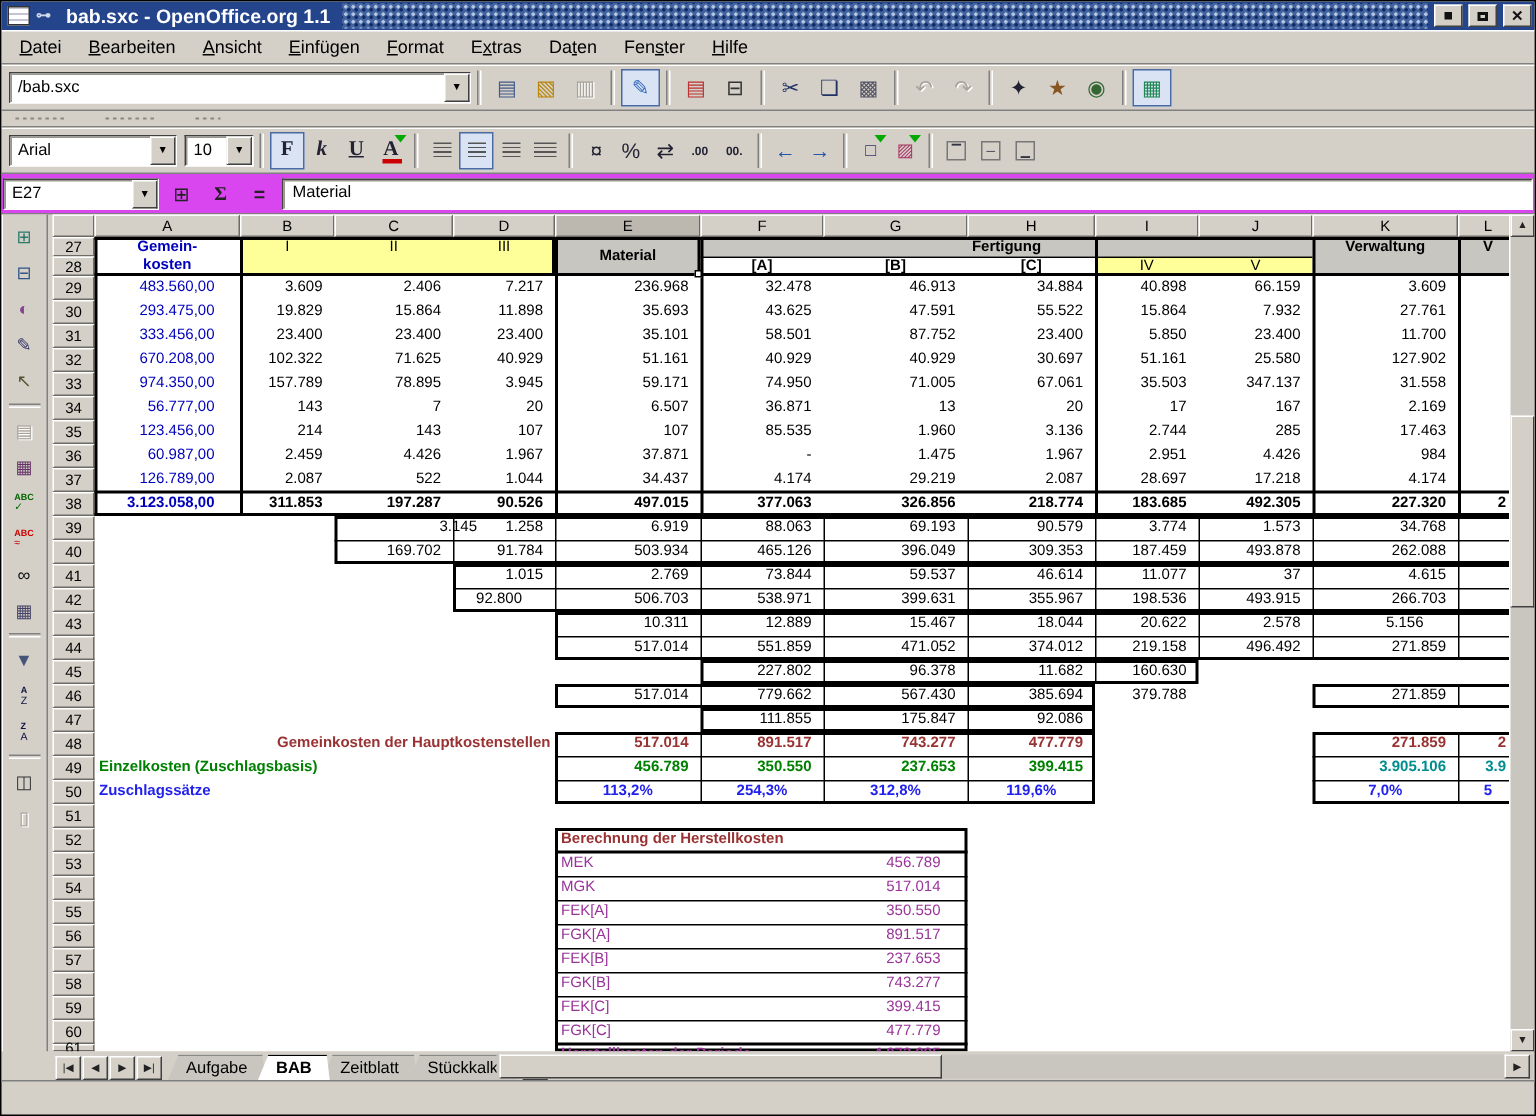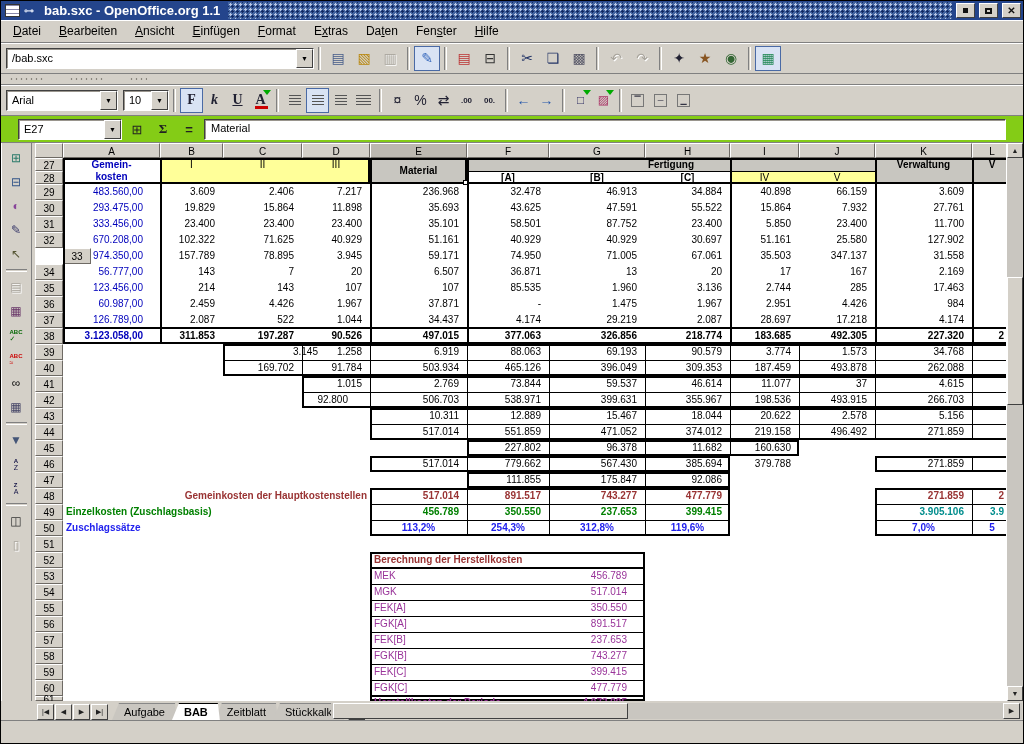--- a/index.html
+++ b/index.html
@@ -46,22 +46,22 @@
   .valbox{width:13px;height:13px;border:1px solid #777;display:flex;align-items:center;justify-content:center;
     font-size:8px;color:#334;}
   .redbar{position:absolute;bottom:4px;left:6px;width:13px;height:3px;background:#c00;}
   
   .handle-strip{height:11px;background:#d4d0c8;border-bottom:1px solid #808080;
     display:flex;align-items:center;gap:26px;padding-left:8px;}
   .handle{width:34px;height:4px;
     background-image:radial-gradient(#8a868\0 1px,transparent 1px);
     background-image:radial-gradient(#8a867e 1px,transparent 1.2px);background-size:5px 4px;}
   
-  .formula-bar{height:27px;display:flex;align-items:center;background:#84cc16;
-    border-bottom:1px solid #808080;padding:0 17px;gap:4px;}
+  .formula-bar{height:27px;display:flex;align-items:center;background:#d946ef;
+    border-bottom:1px solid #808080;padding:0 1px;gap:4px;}
   .fbtn{width:22px;height:21px;display:flex;align-items:center;justify-content:center;font-size:13px;color:#222;}
   .fx-input{flex:1;height:21px;background:#fff;border:1px solid;border-color:#404040 #fff #fff #404040;
     box-shadow:inset 1px 1px 0 #9a968e;font-size:11px;padding:2px 6px;color:#000;}
   
   .sheet-wrap{position:relative;height:558px;background:#d4d0c8;}
   .vtoolbar{position:absolute;left:0;top:0;bottom:0;width:31px;background:#d4d0c8;
     border-right:1px solid #808080;box-shadow:inset 1px 0 0 #fff;display:flex;flex-direction:column;
     align-items:center;padding-top:3px;}
   .vbtn{width:25px;height:24px;display:flex;flex-direction:column;align-items:center;justify-content:center;
     font-size:12px;line-height:10px;color:#223;flex:none;}
@@ -374,21 +374,21 @@
         <div class="hdrbox " style="left: 695px; top: 0px; width: 69px; height: 15px; line-height: 15px; display: block; text-align: center;">I</div>
         <div class="hdrbox " style="left: 764px; top: 0px; width: 76px; height: 15px; line-height: 15px; display: block; text-align: center;">J</div>
         <div class="hdrbox " style="left: 840px; top: 0px; width: 97px; height: 15px; line-height: 15px; display: block; text-align: center;">K</div>
         <div class="hdrbox " style="left: 937px; top: 0px; width: 40px; height: 15px; line-height: 15px; display: block; text-align: center;">L</div>
         <div class="hdrbox" style="left: 0px; top: 15px; width: 28px; height: 13px; line-height: 13px; display: block; text-align: center;">27</div>
         <div class="hdrbox" style="left: 0px; top: 28px; width: 28px; height: 13px; line-height: 13px; display: block; text-align: center;">28</div>
         <div class="hdrbox" style="left: 0px; top: 41px; width: 28px; height: 16px; line-height: 16px; display: block; text-align: center;">29</div>
         <div class="hdrbox" style="left: 0px; top: 57px; width: 28px; height: 16px; line-height: 16px; display: block; text-align: center;">30</div>
         <div class="hdrbox" style="left: 0px; top: 73px; width: 28px; height: 16px; line-height: 16px; display: block; text-align: center;">31</div>
         <div class="hdrbox" style="left: 0px; top: 89px; width: 28px; height: 16px; line-height: 16px; display: block; text-align: center;">32</div>
-        <div class="hdrbox" style="left: 0px; top: 105px; width: 28px; height: 16px; line-height: 16px; display: block; text-align: center; margin-left: 28px;">33</div>
+        <div class="hdrbox" style="left: 0px; top: 105px; width: 28px; height: 16px; line-height: 16px; display: block; text-align: center;">33</div>
         <div class="hdrbox" style="left: 0px; top: 121px; width: 28px; height: 16px; line-height: 16px; display: block; text-align: center;">34</div>
         <div class="hdrbox" style="left: 0px; top: 137px; width: 28px; height: 16px; line-height: 16px; display: block; text-align: center;">35</div>
         <div class="hdrbox" style="left: 0px; top: 153px; width: 28px; height: 16px; line-height: 16px; display: block; text-align: center;">36</div>
         <div class="hdrbox" style="left: 0px; top: 169px; width: 28px; height: 16px; line-height: 16px; display: block; text-align: center;">37</div>
         <div class="hdrbox" style="left: 0px; top: 185px; width: 28px; height: 16px; line-height: 16px; display: block; text-align: center;">38</div>
         <div class="hdrbox" style="left: 0px; top: 201px; width: 28px; height: 16px; line-height: 16px; display: block; text-align: center;">39</div>
         <div class="hdrbox" style="left: 0px; top: 217px; width: 28px; height: 16px; line-height: 16px; display: block; text-align: center;">40</div>
         <div class="hdrbox" style="left: 0px; top: 233px; width: 28px; height: 16px; line-height: 16px; display: block; text-align: center;">41</div>
         <div class="hdrbox" style="left: 0px; top: 249px; width: 28px; height: 16px; line-height: 16px; display: block; text-align: center;">42</div>
         <div class="hdrbox" style="left: 0px; top: 265px; width: 28px; height: 16px; line-height: 16px; display: block; text-align: center;">43</div>
@@ -640,21 +640,21 @@
         <div class="gcell" style="left: 611px; top: 249px; width: 83px; height: 16px; line-height: 16px; text-align: right; padding-right: 7px;">355.967</div>
         <div class="gcell" style="left: 696px; top: 249px; width: 67px; height: 16px; line-height: 16px; text-align: right; padding-right: 7px;">198.536</div>
         <div class="gcell" style="left: 765px; top: 249px; width: 74px; height: 16px; line-height: 16px; text-align: right; padding-right: 7px;">493.915</div>
         <div class="gcell" style="left: 841px; top: 249px; width: 95px; height: 16px; line-height: 16px; text-align: right; padding-right: 7px;">266.703</div>
         <div class="gcell" style="left: 336px; top: 265px; width: 95px; height: 16px; line-height: 16px; text-align: right; padding-right: 7px;">10.311</div>
         <div class="gcell" style="left: 433px; top: 265px; width: 80px; height: 16px; line-height: 16px; text-align: right; padding-right: 7px;">12.889</div>
         <div class="gcell" style="left: 515px; top: 265px; width: 94px; height: 16px; line-height: 16px; text-align: right; padding-right: 7px;">15.467</div>
         <div class="gcell" style="left: 611px; top: 265px; width: 83px; height: 16px; line-height: 16px; text-align: right; padding-right: 7px;">18.044</div>
         <div class="gcell" style="left: 696px; top: 265px; width: 67px; height: 16px; line-height: 16px; text-align: right; padding-right: 7px;">20.622</div>
         <div class="gcell" style="left: 765px; top: 265px; width: 74px; height: 16px; line-height: 16px; text-align: right; padding-right: 7px;">2.578</div>
-        <div class="gcell" style="left: 841px; top: 265px; width: 95px; height: 16px; line-height: 16px; text-align: right; padding-right: 7px;">5.156</div>
+        <div class="gcell" style="left: 841px; top: 265px; width: 95px; height: 16px; line-height: 16px; text-align: right; padding-right: 22px;">5.156</div>
         <div class="gcell" style="left: 336px; top: 281px; width: 95px; height: 16px; line-height: 16px; text-align: right; padding-right: 7px;">517.014</div>
         <div class="gcell" style="left: 433px; top: 281px; width: 80px; height: 16px; line-height: 16px; text-align: right; padding-right: 7px;">551.859</div>
         <div class="gcell" style="left: 515px; top: 281px; width: 94px; height: 16px; line-height: 16px; text-align: right; padding-right: 7px;">471.052</div>
         <div class="gcell" style="left: 611px; top: 281px; width: 83px; height: 16px; line-height: 16px; text-align: right; padding-right: 7px;">374.012</div>
         <div class="gcell" style="left: 696px; top: 281px; width: 67px; height: 16px; line-height: 16px; text-align: right; padding-right: 7px;">219.158</div>
         <div class="gcell" style="left: 765px; top: 281px; width: 74px; height: 16px; line-height: 16px; text-align: right; padding-right: 7px;">496.492</div>
         <div class="gcell" style="left: 841px; top: 281px; width: 95px; height: 16px; line-height: 16px; text-align: right; padding-right: 7px;">271.859</div>
         <div class="gcell" style="left: 433px; top: 297px; width: 80px; height: 16px; line-height: 16px; text-align: right; padding-right: 7px;">227.802</div>
         <div class="gcell" style="left: 515px; top: 297px; width: 94px; height: 16px; line-height: 16px; text-align: right; padding-right: 7px;">96.378</div>
         <div class="gcell" style="left: 611px; top: 297px; width: 83px; height: 16px; line-height: 16px; text-align: right; padding-right: 7px;">11.682</div>

